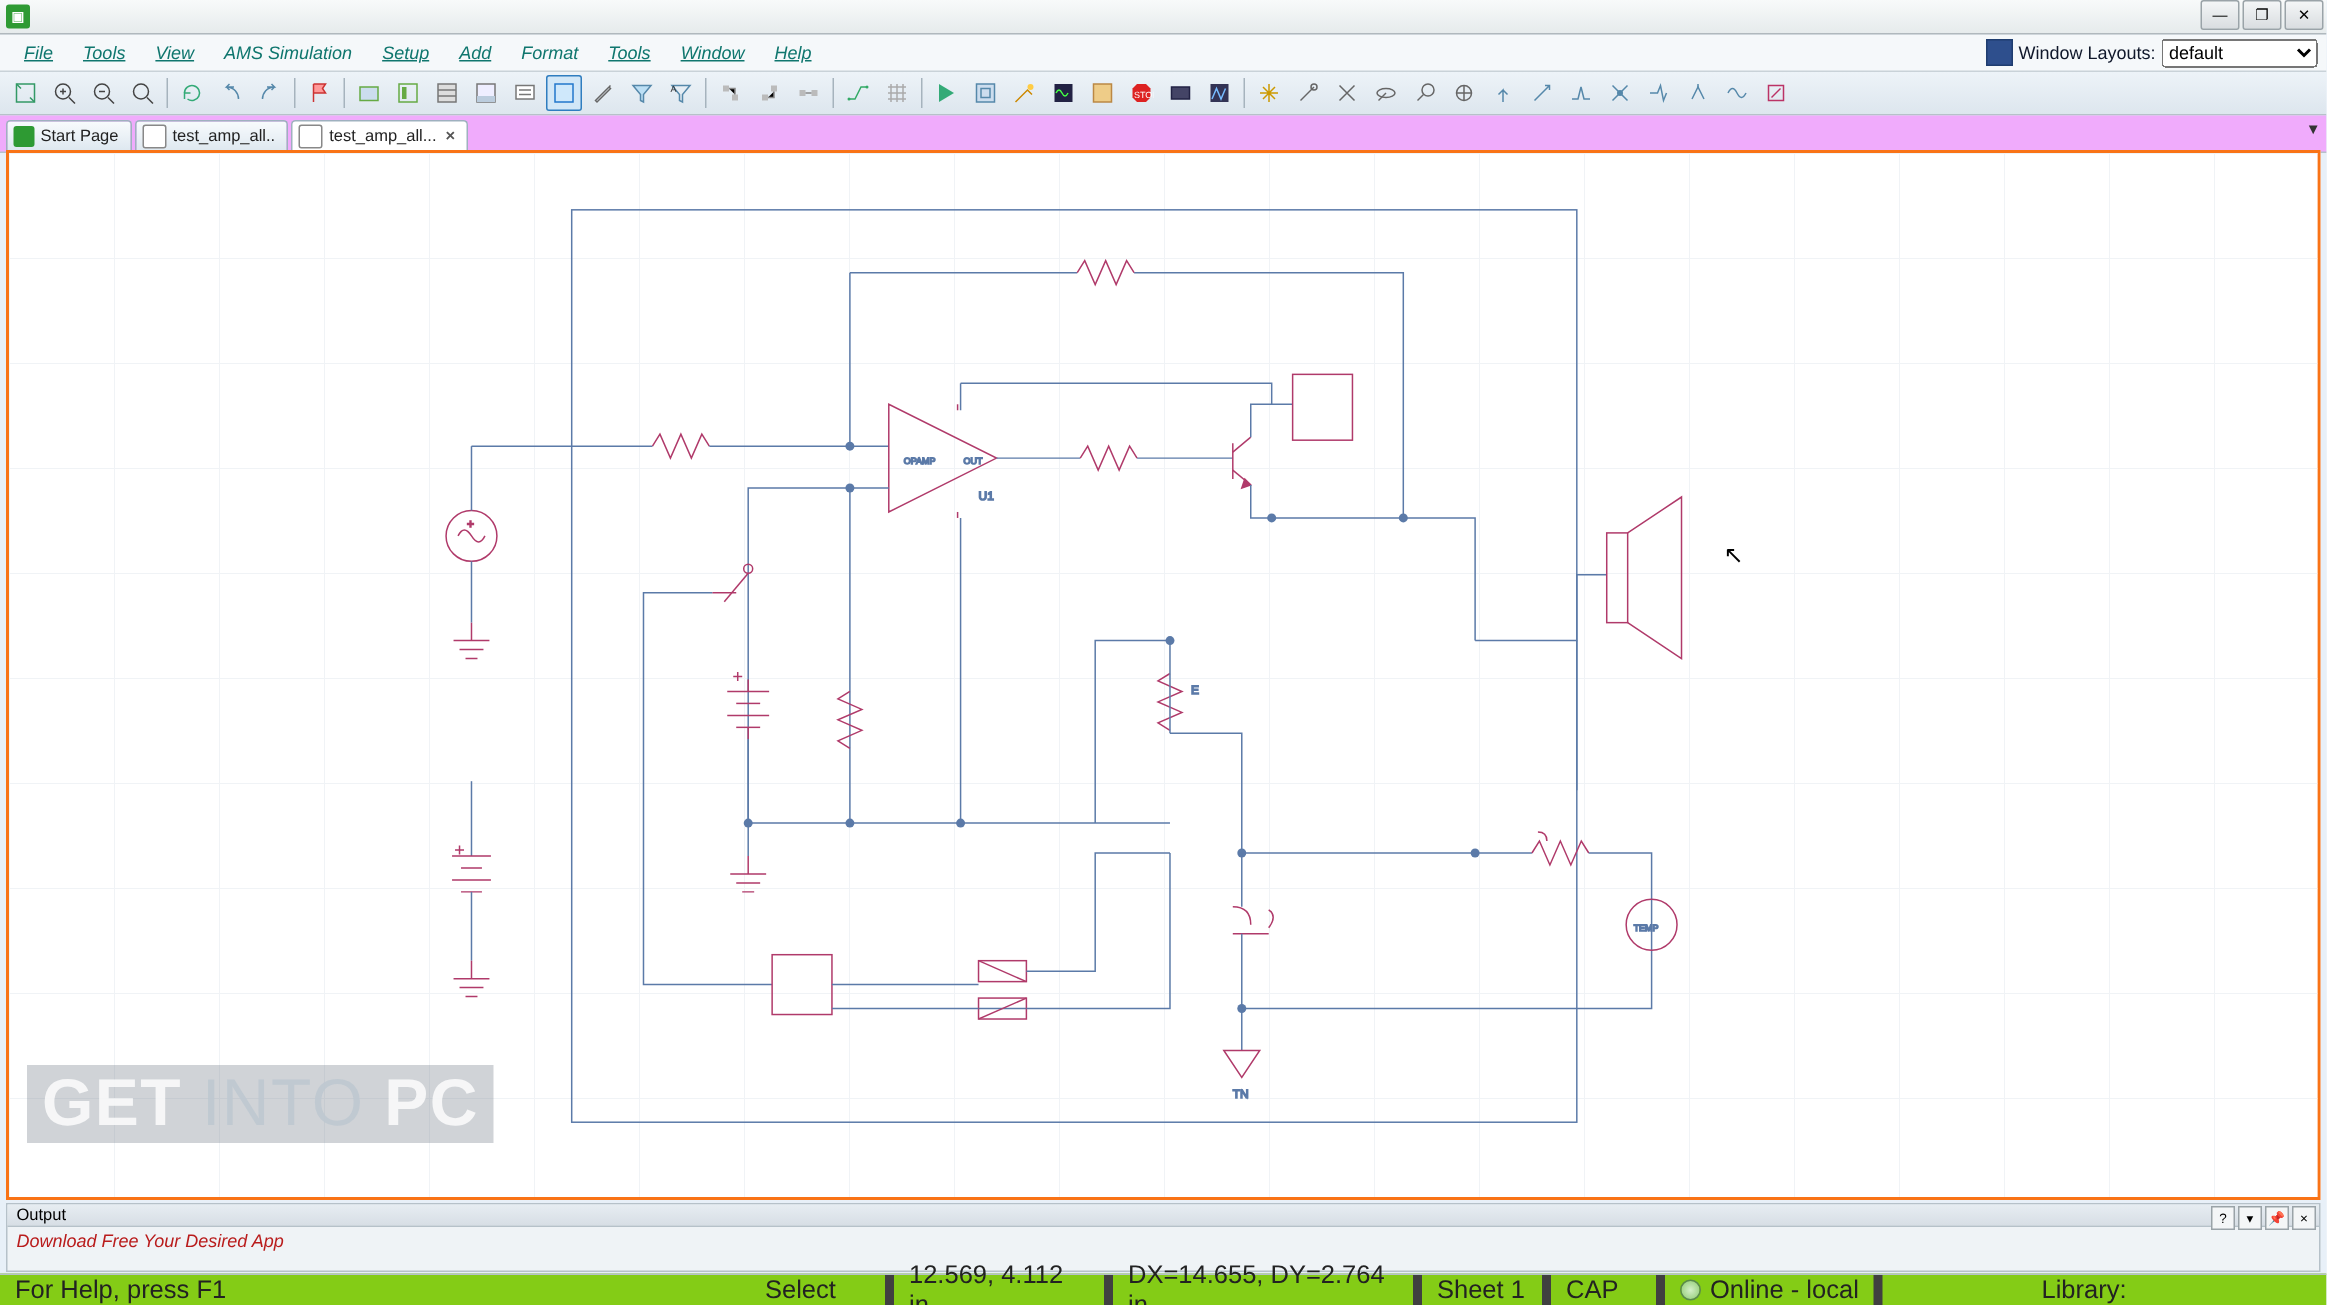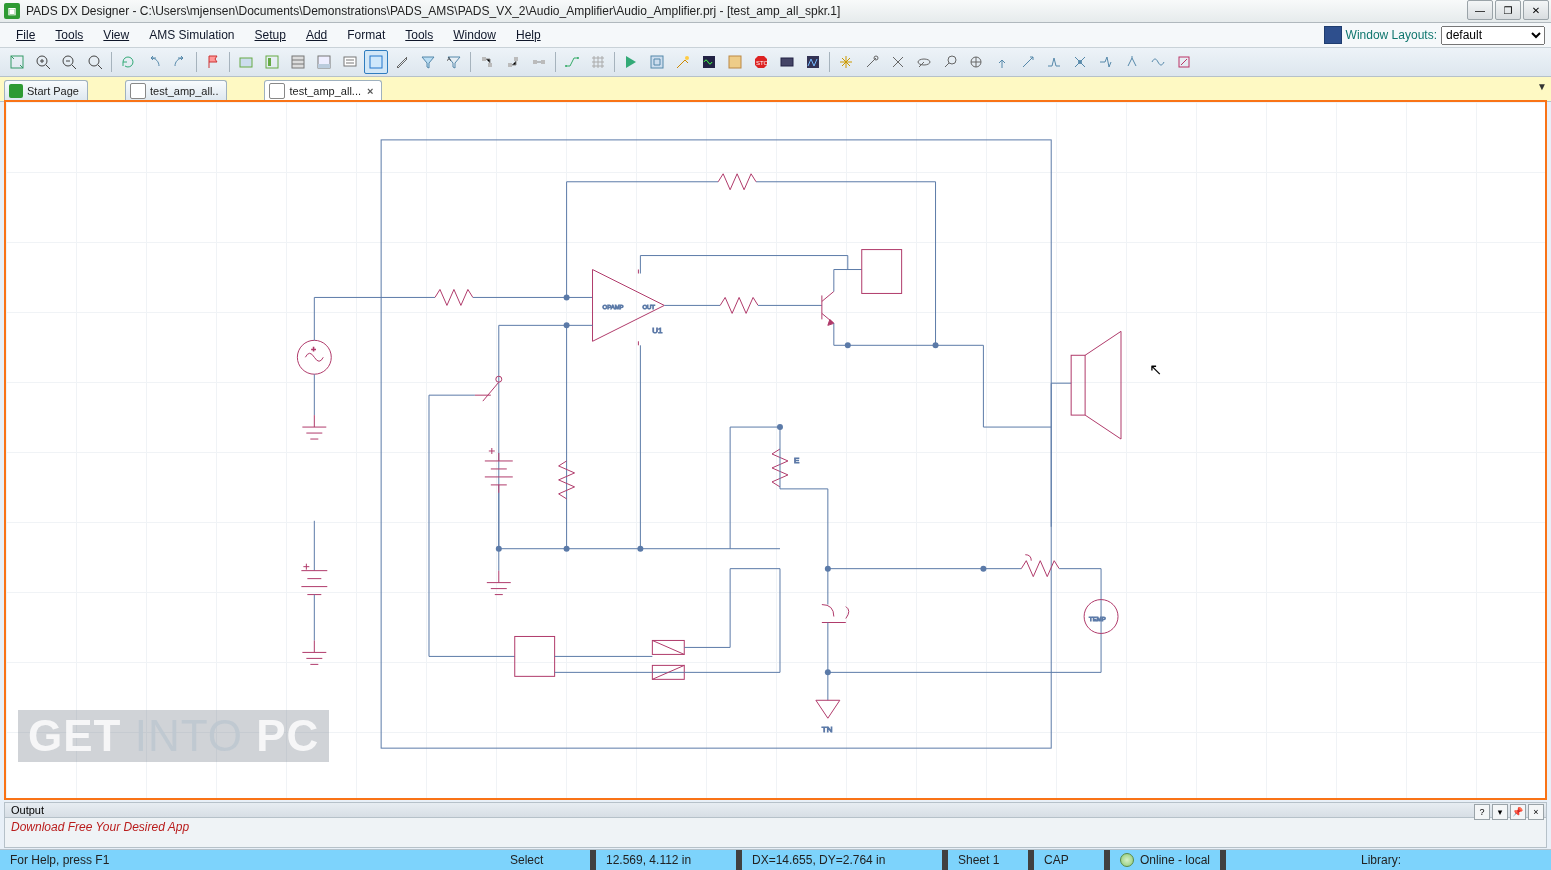--- a/index.html
+++ b/index.html
@@ -49,26 +49,27 @@
   .menubar {
     height: 24px;
     background: #f5f8fa;
     border-bottom: 1px solid #c9d2d8;
     display: flex;
     align-items: center;
     padding: 0 6px;
   }
   .menubar .menu-item {
     padding: 2px 10px;
-    color: #0f172a;
+    color: #0f766e;
     cursor: default;
+    font-style: italic;
   }
   .menubar .menu-item u { text-decoration: underline; }
   .menubar .spacer { flex: 1; }
-  .menubar .layouts-label { margin-right: 4px; color: #0f766e; }
+  .menubar .layouts-label { margin-right: 4px; color: #0f172a; }
   .menubar .layouts-ic {
     width: 16px; height: 16px;
     background: #2e4f8d;
     border: 1px solid #1f3d6f;
     margin-right: 4px;
   }
   .menubar select {
     width: 104px; height: 19px;
     font-size: 12px;
   }
@@ -97,27 +98,26 @@
     background: #a6b3bd;
     margin: 0 3px;
   }
   .toolbar .tbtn.highlight {
     border: 1px solid #2f7dbf;
     background: #d2e7f7;
   }
   
   .tabstrip {
     height: 24px;
-    background: #fef9c3;
+    background: #f0abfc;
     border-bottom: 1px solid #b6c1c9;
     display: flex;
     align-items: flex-end;
     padding: 0 4px;
     position: relative;
-    gap: 35px;
   }
   .tab {
     height: 20px;
     border: 1px solid #9fb1bf;
     border-bottom: none;
     background: linear-gradient(#f8fbfd,#dde7ef);
     border-radius: 3px 3px 0 0;
     padding: 0 8px 0 4px;
     display: flex; align-items: center;
     margin-right: 2px;
@@ -188,25 +188,25 @@
     border: 1px solid #9aa3a8;
     background: #f4f6f7;
     font-size: 9px;
     display: flex; align-items: center; justify-content: center;
   }
   
   .statusbar {
     position: absolute;
     left: 0; right: 0; bottom: 0;
     height: 20px;
-    background: #7dd3fc;
+    background: #84cc16;
     border-top: 1px solid #b6c1c9;
     display: flex;
     align-items: center;
-    font-size: 12px;
+    font-size: 17px;
     color: #222;
   }
   .statusbar .cell {
     border-right: 6px solid #404040;
     padding: 0 10px;
     height: 100%;
     display: flex; align-items: center;
   }
   .statusbar .cell.help { flex: 0 0 480px; border-right:none; }
   .statusbar .cell.mode { width: 70px; }
@@ -244,21 +244,20 @@
     font-size: 16px;
     color: #000;
     pointer-events: none;
   }
 </style>
 </head>
 <body>
 
 <div class="titlebar">
   <div class="app-icon">▣</div>
-  <span class="title-text">PADS DX Designer - C:\Users\mjensen\Documents\Demonstrations\PADS_AMS\PADS_VX_2\Audio_Amplifier\Audio_Amplifier.prj - [test_amp_all_spkr.1]</span>
   <div class="wincontrols">
     <div class="wbtn">—</div>
     <div class="wbtn">❐</div>
     <div class="wbtn">✕</div>
   </div>
 </div>
 
 <div class="menubar">
   <span class="menu-item"><u>File</u></span>
   <span class="menu-item"><u>Tools</u></span>

